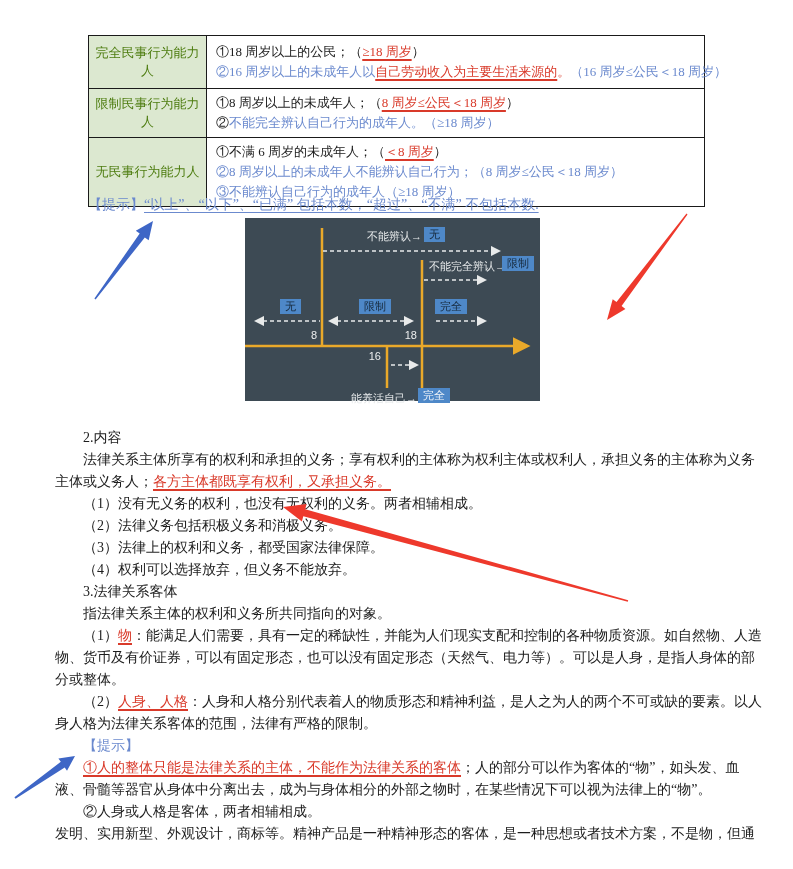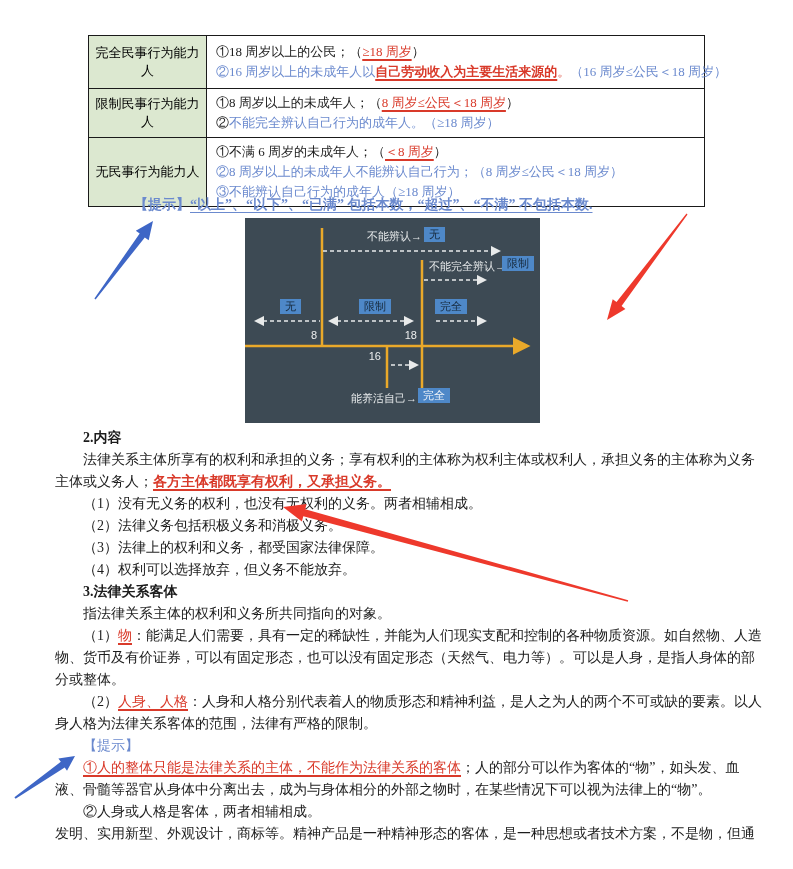--- a/index.html
+++ b/index.html
@@ -18,39 +18,39 @@
     font-family:"Liberation Serif","DejaVu Serif",serif;color:var(--ink);
   }
   
   .cap-table{
     position:absolute;left:88px;top:35px;width:617px;
     border-collapse:collapse;table-layout:fixed;
   }
   .cap-table td{border:1.5px solid #1a1a1a;vertical-align:middle;}
   .label-cell{
     width:115px;background:var(--cellgreen);text-align:center;
-    font-size:13px;color:#000000;
+    font-size:13px;color:#4d7c0f;
   }
   .content-cell{background:#ffffff;padding:4px 6px 4px 9px;font-size:13px;}
   .content-cell .line{line-height:20px;white-space:nowrap;}
   .row-1{height:53px}.row-2{height:43px}.row-3{height:62px}
   
   .seg{color:var(--ink);}
   .seg.blue{color:var(--blue);}
   .seg.red{color:var(--red);}
-  .seg.bold{font-weight:700;}
+  .seg.bold{font-weight:400;}
   .seg.underline{text-decoration:underline;text-underline-offset:3px;}
   .seg.red.underline{text-decoration-thickness:2px;}
   .seg.blue.underline{text-decoration-thickness:1px;}
   
   .tip-top{position:absolute;left:88px;top:194px;width:640px;font-size:14px;}
-  .tip-top .line{line-height:21px;margin-left:46px;}
+  .tip-top .line{line-height:21px;}
   
   .diagram{
-    position:absolute;left:245px;top:218px;width:295px;height:205px;
+    position:absolute;left:245px;top:218px;width:295px;height:183px;
     background:var(--diagbg);
     font-family:"Liberation Sans","DejaVu Sans",sans-serif;
   }
   .diagram svg{position:absolute;left:0;top:0;}
   .dlabel{
     position:absolute;font-size:11px;color:var(--diagtext);white-space:nowrap;
   }
   .dnum{
     position:absolute;font-size:11px;color:#eceeee;text-align:right;
   }

